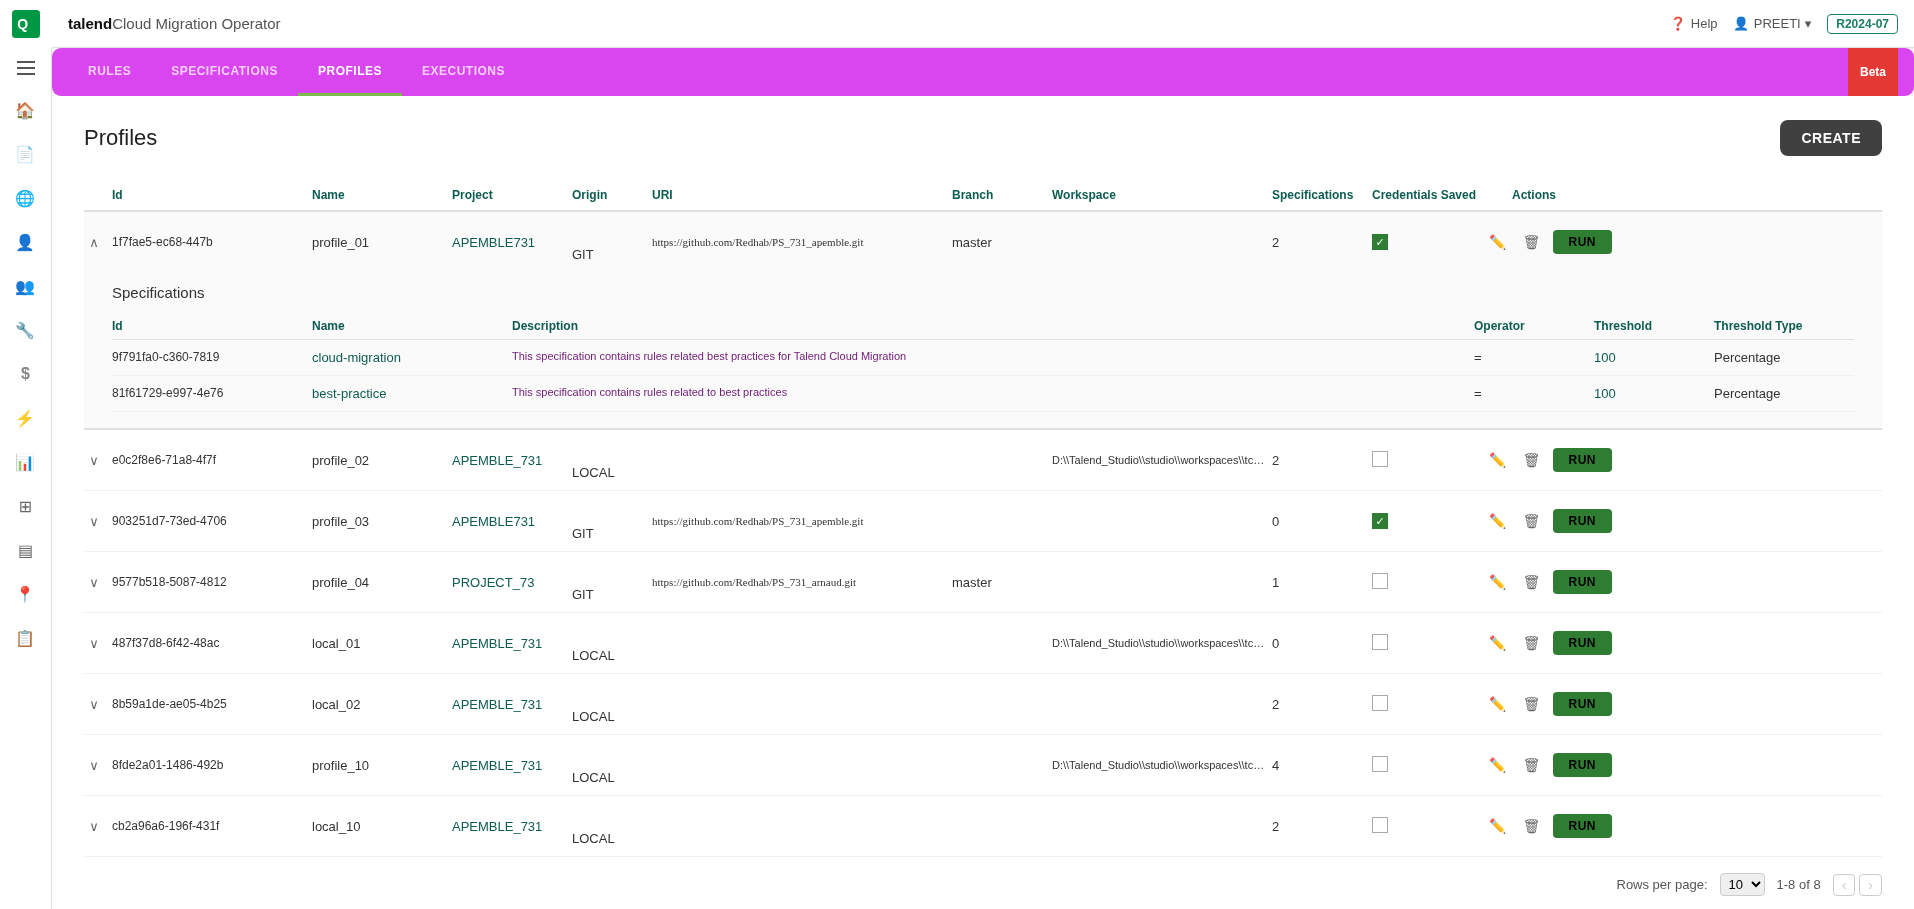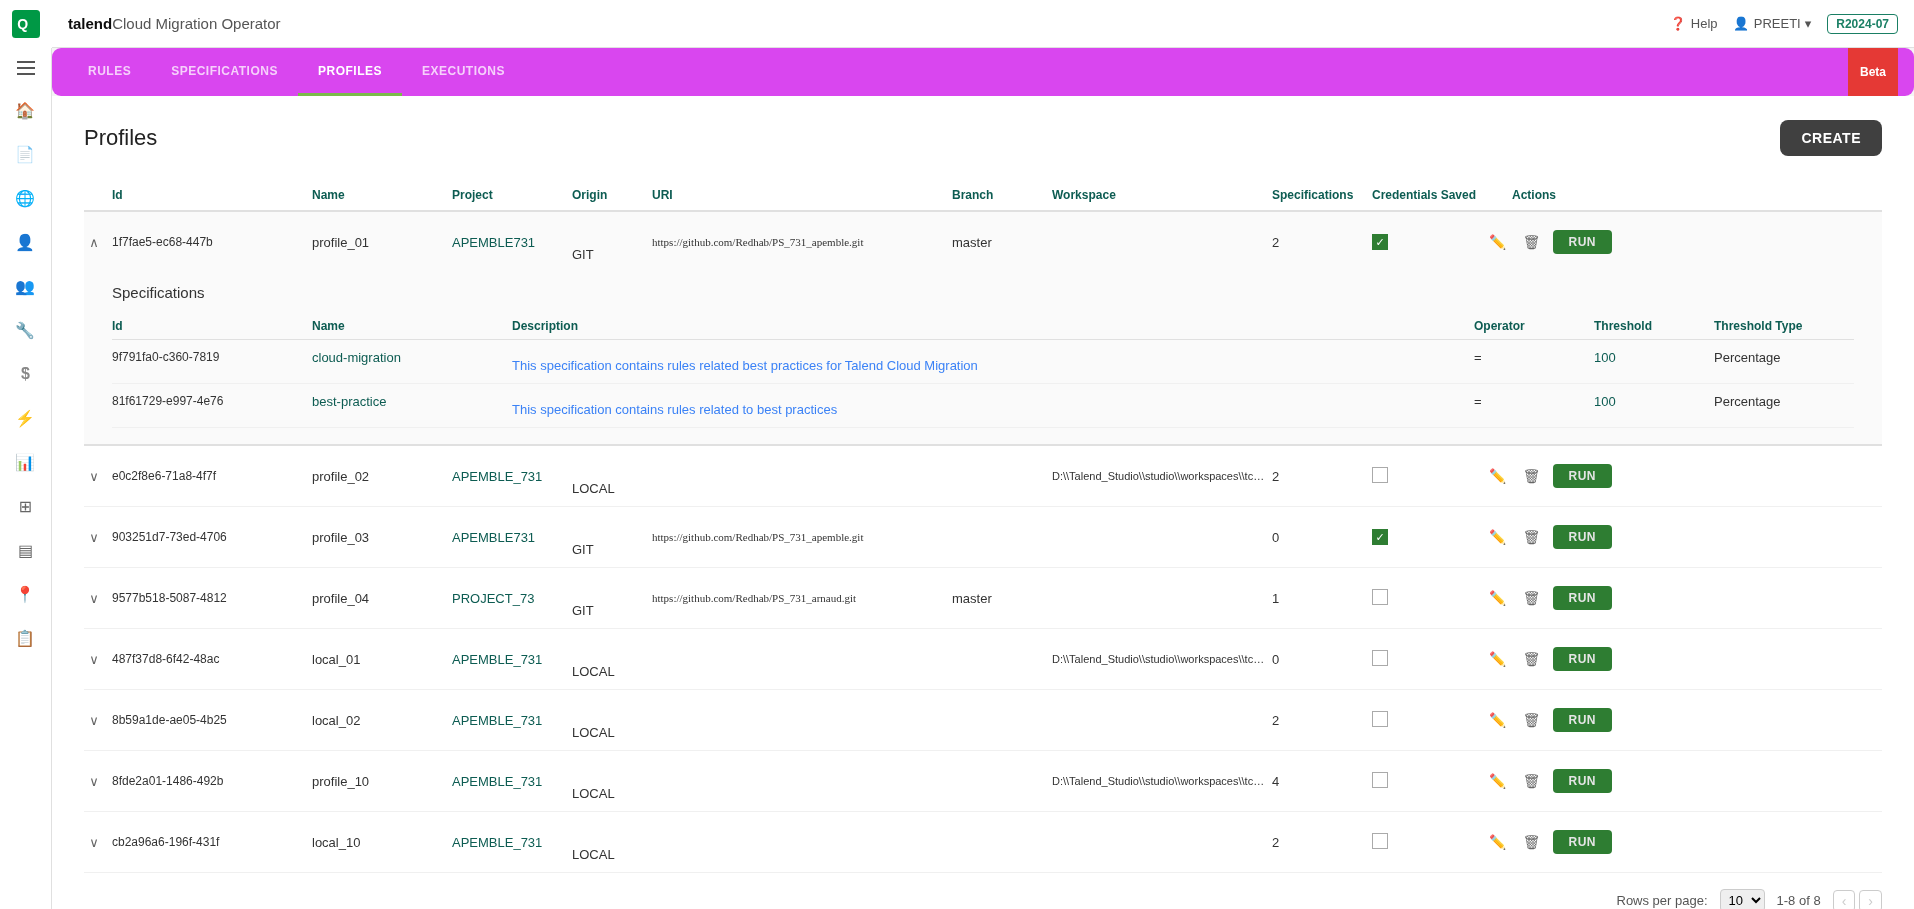--- a/index.html
+++ b/index.html
@@ -51,36 +51,36 @@
     .col-uri { color: #333; font-size: 11px; overflow: hidden; text-overflow: ellipsis; white-space: nowrap; font-family: Liberation Serif, serif; }
     .col-branch { color: #333; }
     .col-workspace { color: #333; font-size: 11px; overflow: hidden; text-overflow: ellipsis; white-space: nowrap; }
     .col-specs { color: #333; }
     .col-cred { color: #333; }
     .col-actions { display: flex; align-items: center; gap: 8px; justify-content: flex-end; }
 
     .expand-icon { cursor: pointer; color: #666; width: 20px; display: flex; align-items: center; justify-content: center; }
 
     
-    .run-btn { background: #2e7d32; color: #e5e5e5; border: none; border-radius: 4px; padding: 5px 16px; font-size: 12px; font-weight: 700; cursor: pointer; letter-spacing: 0.5px; }
+    .run-btn { background: #2e7d32; color: #000000; border: none; border-radius: 4px; padding: 5px 16px; font-size: 12px; font-weight: 700; cursor: pointer; letter-spacing: 0.5px; }
     .icon-btn { background: none; border: none; cursor: pointer; color: #666; font-size: 14px; padding: 2px 4px; }
 
     
     .cb-checked { width: 16px; height: 16px; background: #2e7d32; border: none; display: inline-flex; align-items: center; justify-content: center; }
     .cb-unchecked { width: 16px; height: 16px; border: 1.5px solid #aaa; display: inline-block; }
 
     
     .specs-section { padding: 12px 28px 16px 28px; background: #fafafa; border-bottom: 2px solid #e0e0e0; }
     .specs-title { font-size: 15px; font-weight: 500; color: #333; margin-bottom: 12px; }
     .specs-table { width: 100%; }
     .specs-header { display: grid; grid-template-columns: 200px 200px 1fr 120px 120px 140px; padding: 6px 0; border-bottom: 1px solid #e0e0e0; font-size: 12px; font-weight: 600; color: #0d5c52; }
     .specs-row { display: grid; grid-template-columns: 200px 200px 1fr 120px 120px 140px; padding: 10px 0; border-bottom: 1px solid #f0f0f0; font-size: 13px; }
     .spec-id { color: #333; font-size: 12px; }
     .spec-name { color: #0d5c52; cursor: pointer; }
-    .spec-desc { color: #3b82f6; font-size: 13px; margin-top: 8px; }
+    .spec-desc { color: #701a75; font-size: 11px; }
     .spec-operator { color: #333; }
     .spec-threshold { color: #0d5c52; font-weight: 500; }
     .spec-threshold-type { color: #333; }
 
     
     .pagination { display: flex; align-items: center; justify-content: flex-end; padding: 16px 0 0; gap: 12px; font-size: 13px; color: #555; }
     .pagination-select { border: 1px solid #ccc; border-radius: 4px; padding: 2px 4px; font-size: 13px; }
     .pagination-nav { display: flex; gap: 4px; }
     .pagination-nav button { background: none; border: 1px solid #ccc; border-radius: 4px; padding: 2px 8px; cursor: pointer; font-size: 14px; color: #555; }
     .pagination-nav button:disabled { color: #ccc; cursor: default; }

